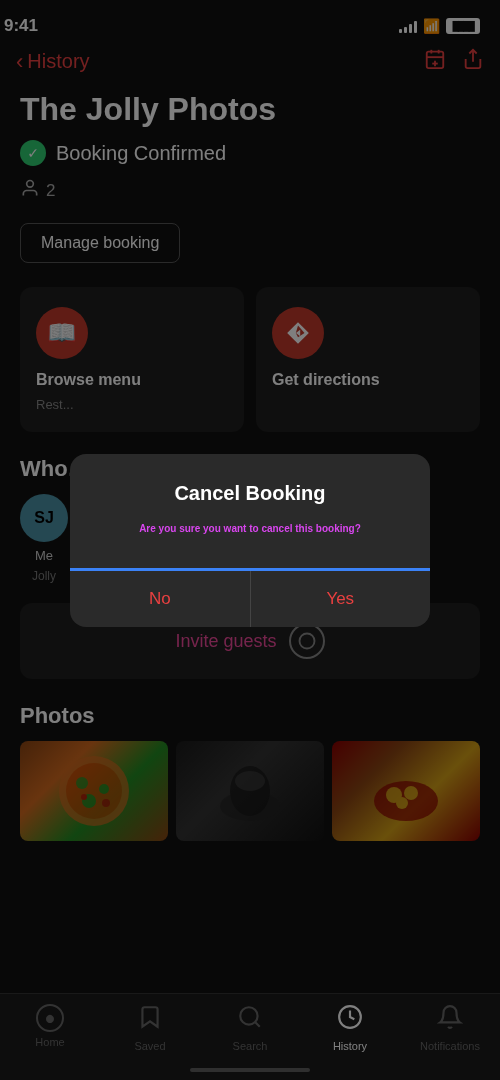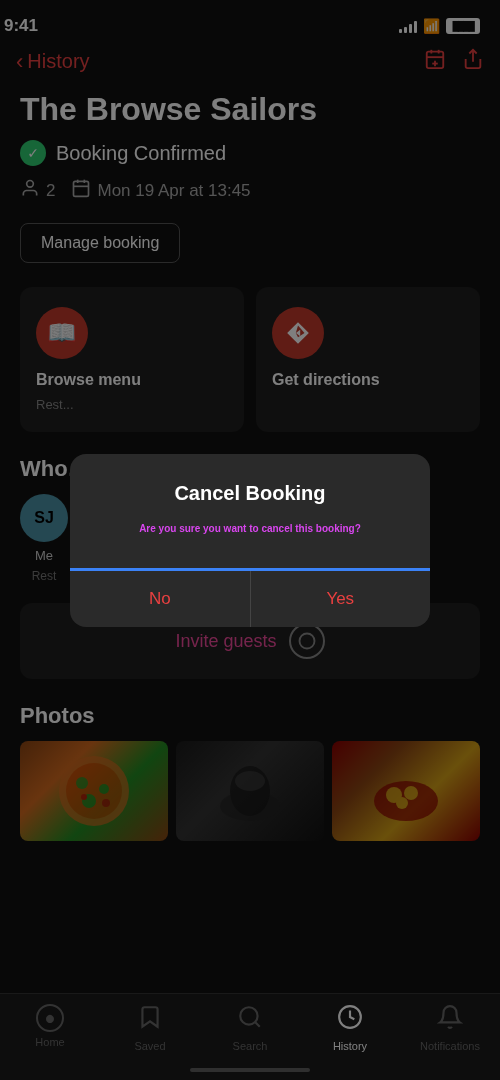--- a/index.html
+++ b/index.html
@@ -414,48 +414,37 @@
       <svg width="22" height="22" viewBox="0 0 24 24" fill="none" stroke="#e84040" stroke-width="2">
         <path d="M4 12v8a2 2 0 0 0 2 2h12a2 2 0 0 0 2-2v-8"></path>
         <polyline points="16 6 12 2 8 6"></polyline>
         <line x1="12" y1="2" x2="12" y2="15"></line>
       </svg>
     </span>
   </div>
 </div>
 
 <div class="main-content">
-  <h1 class="restaurant-name">The Browse Sailors</h1>
+  <h1 class="restaurant-name">The Jolly Photos</h1>
 
   <div class="booking-status">
     <div class="status-check">✓</div>
     <span class="status-text">Booking Confirmed</span>
   </div>
 
   <div class="booking-details">
     <div class="booking-detail-item">
       <span class="detail-icon">
         <svg width="20" height="20" viewBox="0 0 24 24" fill="none" stroke="#aaaaaa" stroke-width="2">
           <path d="M20 21v-2a4 4 0 0 0-4-4H8a4 4 0 0 0-4 4v2"></path>
           <circle cx="12" cy="7" r="4"></circle>
         </svg>
       </span>
       <span>2</span>
     </div>
-    <div class="booking-detail-item">
-      <span class="detail-icon">
-        <svg width="20" height="20" viewBox="0 0 24 24" fill="none" stroke="#aaaaaa" stroke-width="2">
-          <rect x="3" y="4" width="18" height="18" rx="2"></rect>
-          <line x1="16" y1="2" x2="16" y2="6"></line>
-          <line x1="8" y1="2" x2="8" y2="6"></line>
-          <line x1="3" y1="10" x2="21" y2="10"></line>
-        </svg>
-      </span>
-      <span>Mon 19 Apr at 13:45</span>
-    </div>
   </div>
 
   <button class="manage-btn">Manage booking</button>
 
   
   <div class="cards-row">
     <div class="action-card">
       <div class="card-icon-circle card-icon-red">📖</div>
       <span class="card-label">Browse menu</span>
       <span class="card-sublabel">Rest...</span>
@@ -475,21 +464,21 @@
   
   <div class="section-title">
     <span>Who</span><span style="color:#555">...</span>
   </div>
   <div class="guests-row">
     <div class="guest-item">
       <div class="guest-avatar" style="background:#4a90a4;">
         <span>SJ</span>
       </div>
       <span class="guest-name">Me</span>
-      <span class="guest-role">Rest</span>
+      <span class="guest-role">Jolly</span>
     </div>
   </div>
 
   
   <button class="invite-btn">
     <span>Invite guests</span>
     <div class="invite-circle">
       <svg width="18" height="18" viewBox="0 0 24 24" fill="none" stroke="#888" stroke-width="2.5">
         <circle cx="12" cy="12" r="10"></circle>
       </svg>

